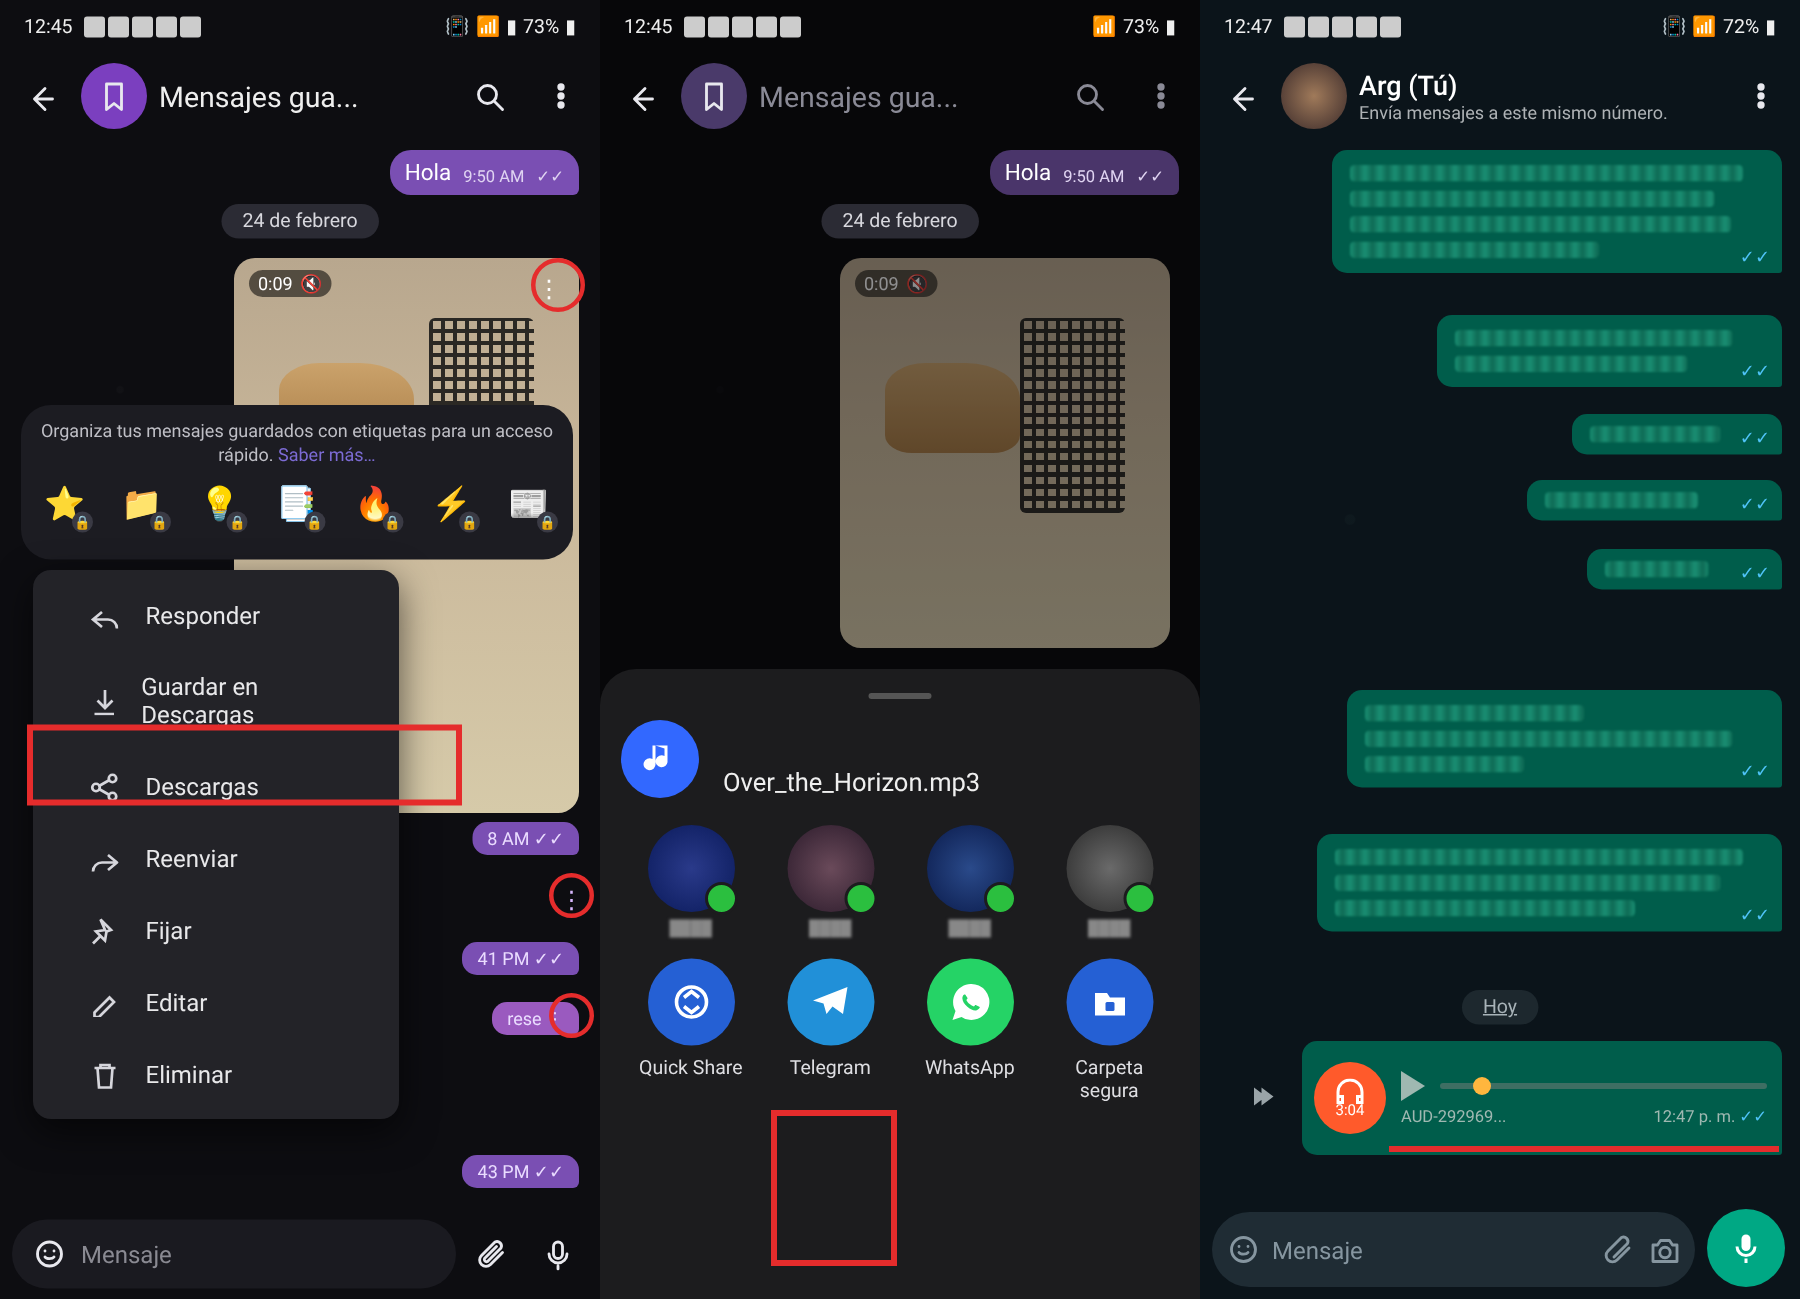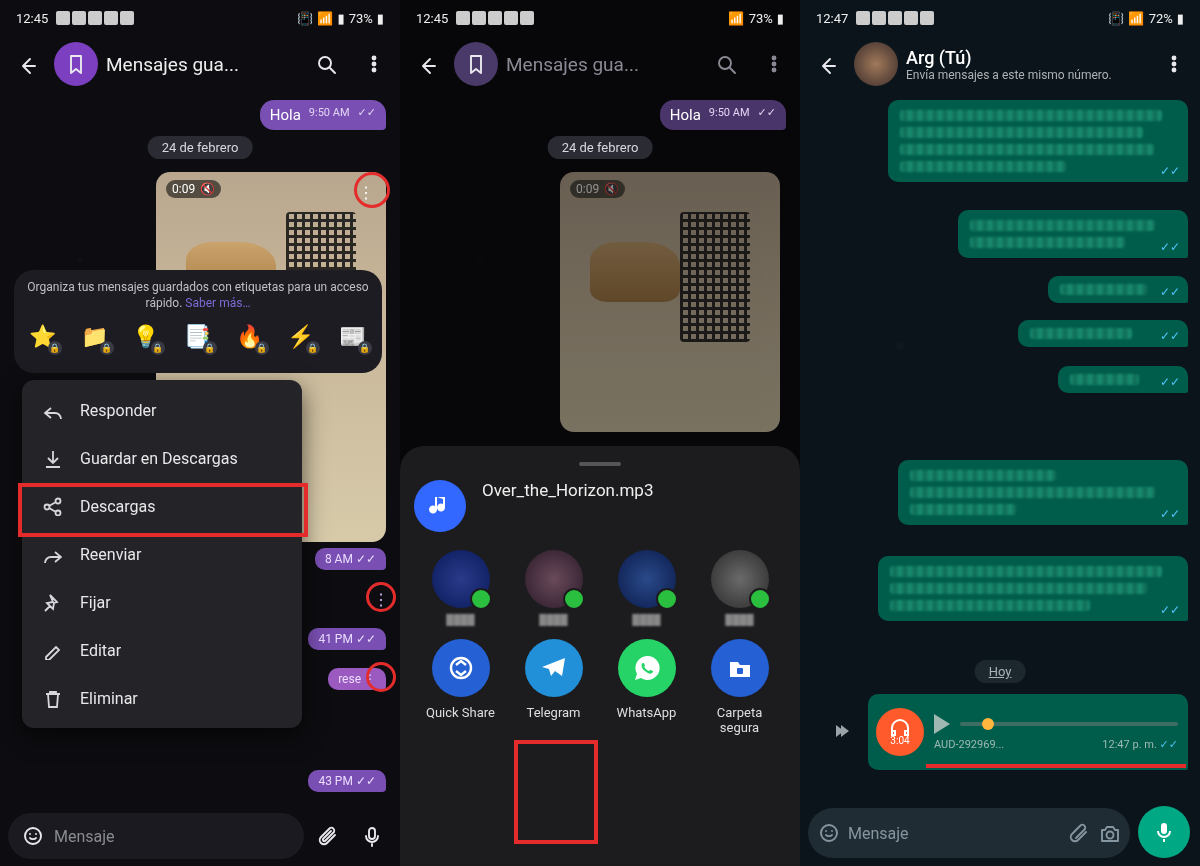--- a/index.html
+++ b/index.html
@@ -36,21 +36,21 @@
   .hdr-sub .t2{font-size:12px;color:#aeb2b5;}
   .chat-bg{
     position:absolute;inset:0;background:#0d0d11;
     background-image:radial-gradient(circle at 20% 30%,rgba(255,255,255,.02) 0 2px,transparent 3px),
                      radial-gradient(circle at 70% 60%,rgba(255,255,255,.015) 0 2px,transparent 3px);
   }
   
   .bubble-out{
     position:absolute;right:14px;background:#7a4fb3;color:#fff;
     padding:6px 10px;border-radius:14px 14px 4px 14px;font-size:15px;
-    display:flex;align-items:flex-start;gap:8px;z-index:5;
+    display:flex;align-items:flex-end;gap:8px;z-index:5;
   }
   .bubble-out .ts{font-size:11px;color:#e0d4f2;}
   .date-chip{
     position:absolute;left:50%;transform:translateX(-50%);
     background:#2b2b34;border-radius:14px;padding:4px 14px;font-size:13px;color:#d8d8de;z-index:5;
   }
   
   .video-thumb{
     position:absolute;right:14px;width:230px;height:370px;
     border-radius:14px;overflow:hidden;z-index:4;
@@ -80,22 +80,22 @@
     position:absolute;left:14px;right:18px;background:#1c1c22;border-radius:20px;
     padding:10px 12px 20px;z-index:30;
   }
   .tag-tip .txt{font-size:12px;color:#bfbfc6;text-align:center;line-height:1.3;}
   .tag-tip .txt a{color:#7c6bd4;}
   .tag-row{display:flex;justify-content:space-between;margin-top:8px;}
   .tag-item{position:relative;width:34px;height:34px;display:flex;align-items:center;justify-content:center;font-size:22px;}
   .tag-lock{position:absolute;right:-2px;bottom:-2px;width:14px;height:14px;border-radius:50%;background:#3a3a44;display:flex;align-items:center;justify-content:center;font-size:9px;}
   
   .ctxmenu{
-    position:absolute;left:22px;width:280px;background:#232328;border-radius:12px;
-    z-index:40;padding:6px 0;box-shadow:0 8px 24px rgba(0,0,0,.6);
+    position:absolute;left:22px;width:244px;background:#232328;border-radius:12px;
+    z-index:40;padding:6px 17px;box-shadow:0 8px 24px rgba(0,0,0,.6);
   }
   .ctxmenu .row{
     display:flex;align-items:center;gap:18px;padding:14px 20px;font-size:16px;color:#e8e8ea;cursor:pointer;
   }
   .ctxmenu .row svg{width:20px;height:20px;stroke:#d6d6dc;fill:none;stroke-width:1.8;}
   .red-box{position:absolute;border:4px solid #e52c2c;z-index:70;pointer-events:none;}
   
   .mini-bubble{
     position:absolute;right:14px;background:#7a4fb3;border-radius:10px 10px 4px 10px;
     padding:4px 10px;font-size:12px;color:#eadcff;z-index:3;
@@ -110,21 +110,21 @@
     flex:1;background:#1a1a20;border-radius:24px;height:46px;
     display:flex;align-items:center;padding:0 14px;color:#8a8a92;font-size:16px;gap:10px;
   }
   
   .sharesheet{
     position:absolute;left:0;right:0;bottom:0;height:420px;
     background:#1c1c1e;border-radius:24px 24px 0 0;z-index:60;
     padding:16px 14px 0;
   }
   .handle{width:42px;height:4px;background:#555;border-radius:2px;margin:0 auto 14px;}
-  .file-row{display:flex;align-items:flex-start;gap:16px;margin-bottom:18px;}
+  .file-row{display:flex;align-items:flex-end;gap:16px;margin-bottom:18px;}
   .file-icon{width:52px;height:52px;border-radius:50%;background:#3268ff;display:flex;align-items:center;justify-content:center;}
   .file-name{font-size:17px;color:#efefef;}
   .contacts-row{display:flex;justify-content:space-around;margin-bottom:14px;}
   .contact{width:80px;display:flex;flex-direction:column;align-items:center;gap:6px;}
   .contact .av{width:58px;height:58px;border-radius:50%;background:#555;position:relative;filter:blur(0.4px);}
   .contact .av.c1{background:radial-gradient(circle,#2a3a8a,#0a1a5a);}
   .contact .av.c2{background:radial-gradient(circle,#6a4a5a,#2a1a2a);}
   .contact .av.c3{background:radial-gradient(circle,#2a4a8a,#0a1a4a);}
   .contact .av.c4{background:radial-gradient(circle,#6a6a6a,#2a2a2a);}
   .contact .badge{position:absolute;right:-2px;bottom:-2px;width:22px;height:22px;border-radius:50%;background:#2bbf3f;border:2px solid #1c1c1e;}

